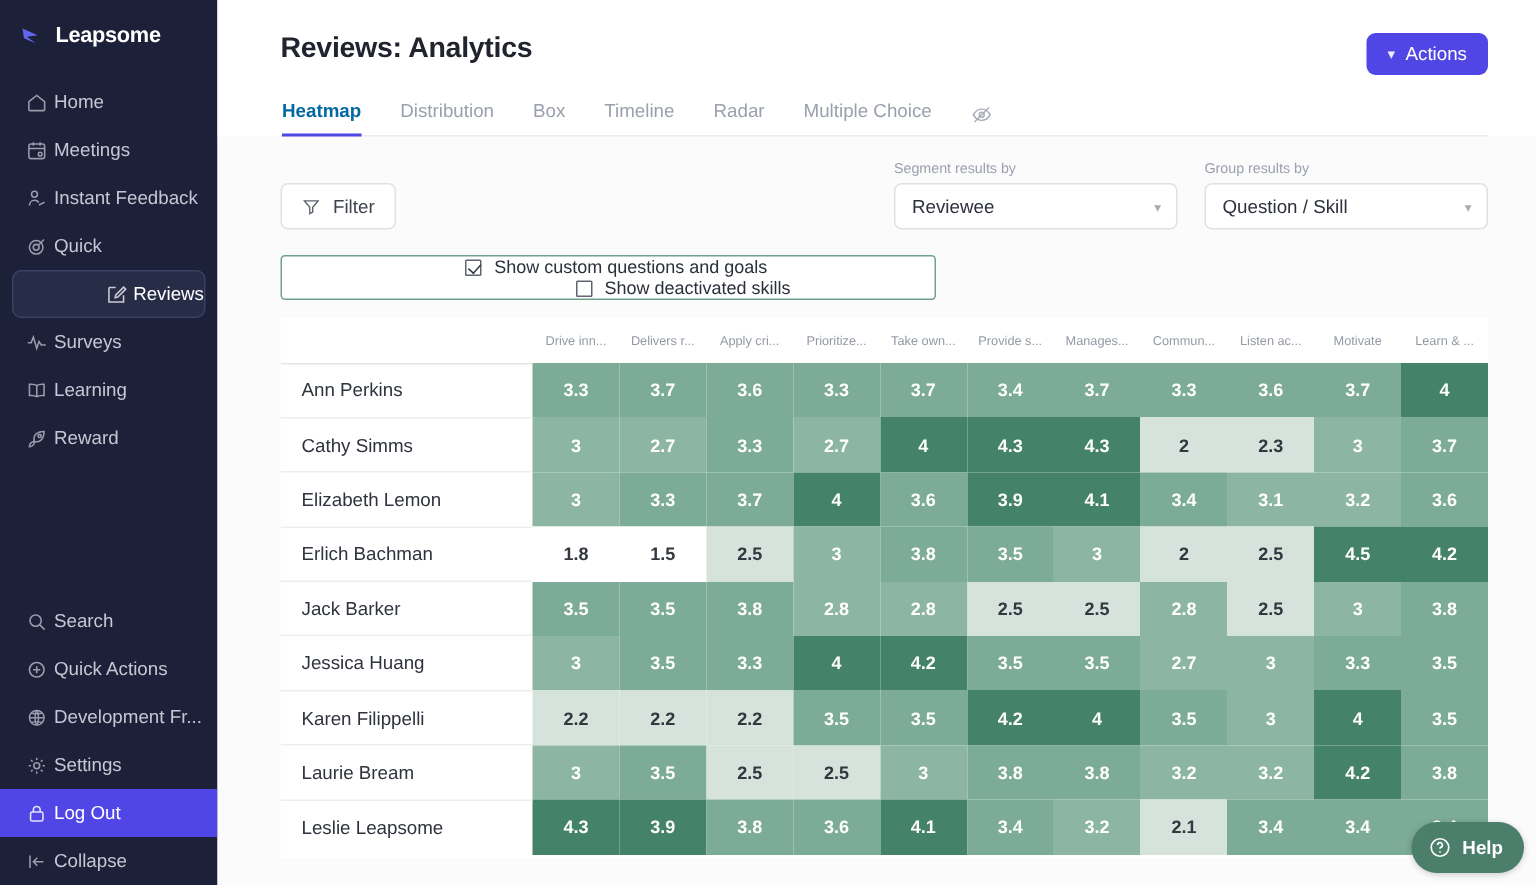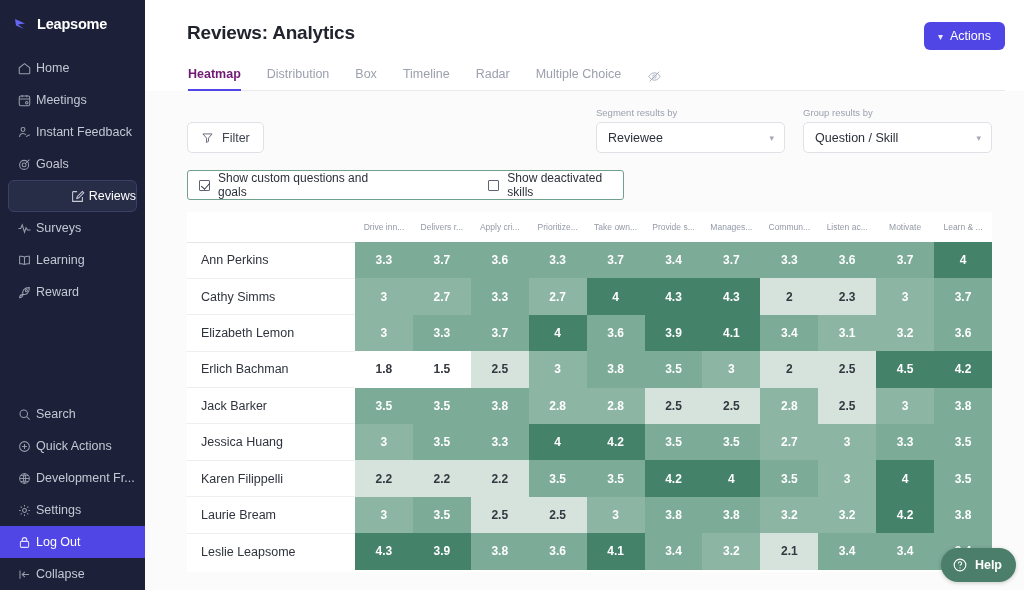--- a/index.html
+++ b/index.html
@@ -52,21 +52,21 @@
   .nav-lower { position: absolute; left: 0; right: 0; top: 398px; }
 
   
   #main {
     flex: 1 1 auto; height: 590px;
     background: #fbfbfc;
     position: relative;
     overflow: hidden;
   }
   .page-head {
-    padding: 22px 19px 0 42px;
+    padding: 22px 32px 0 42px;
     background: #ffffff;
   }
   .title-row { display: flex; align-items: flex-start; justify-content: space-between; }
   .page-title {
     font-size: 19px; color: #21242e; font-weight: bold;
     letter-spacing: -0.2px;
   }
   .actions-btn {
     display: inline-flex; align-items: center; gap: 7px;
     background: #4f46e5; color: #fff;
@@ -83,21 +83,21 @@
     border-bottom: 1px solid #e9eaee;
     padding-left: 1px;
   }
   .tab {
     font-size: 12.5px; color: #9ba0ad;
     padding-bottom: 8px; cursor: pointer;
     border-bottom: 2px solid transparent;
     margin-bottom: -1px;
     white-space: nowrap;
   }
-  .tab.sel { color: #701a75; font-weight: bold; border-bottom-color: #4f46e5; }
+  .tab.sel { color: #0369a1; font-weight: bold; border-bottom-color: #4f46e5; }
   .tab-eye { padding-bottom: 6px; cursor: pointer; display: flex; }
 
   
   .controls {
     display: flex; align-items: flex-end;
     padding: 16px 32px 0 42px;
   }
   .filter-btn {
     display: inline-flex; align-items: center; gap: 8px;
     height: 31px; padding: 0 13px;
@@ -118,20 +118,21 @@
   .select-box .caret { color: #a6aab4; font-size: 9px; }
 
   .checkbar {
     margin: 17px 32px 0 42px;
     height: 30px;
     border: 1px solid #71a08c;
     border-radius: 3px;
     background: #ffffff;
     display: flex; align-items: center;
     width: 437px;
+    flex-direction: column;
   }
   .chk-item {
     display: flex; align-items: center; gap: 8px;
     font-size: 12px; color: #2c303b; cursor: pointer;
   }
   .chk-item:first-child { margin-left: 11px; }
   .chk-item:nth-child(2) { margin-left: 100px; }
   .chk-box {
     width: 11px; height: 11px; flex: 0 0 11px;
     border: 1px solid #5f6472; border-radius: 1px;
@@ -220,21 +221,21 @@
             <path d="M12 15.5l5-2.5"></path>
           </svg>
         <span>Instant Feedback</span>
       </div>
       <div class="nav-item">
         <svg class="ic" viewBox="0 0 20 20" fill="none" stroke="#aeb2c0" stroke-width="1.4">
             <circle cx="9.5" cy="10.5" r="6"></circle>
             <circle cx="9.5" cy="10.5" r="2.6"></circle>
             <path d="M12 8l4.5-4.5"></path>
           </svg>
-        <span>Goals</span>
+        <span>Quick</span>
       </div>
       <div class="nav-item active">
         <svg class="ic" viewBox="0 0 20 20" fill="none" stroke="#e6e7ee" stroke-width="1.4">
             <path d="M3.5 3.5h6M3.5 3.5v13h13v-6"></path>
             <path d="M16.6 3.2l-7 7-.6 2.4 2.4-.6 7-7z"></path>
           </svg>
         <span>Reviews</span>
       </div>
       <div class="nav-item">
         <svg class="ic" viewBox="0 0 20 20" fill="none" stroke="#aeb2c0" stroke-width="1.4">

